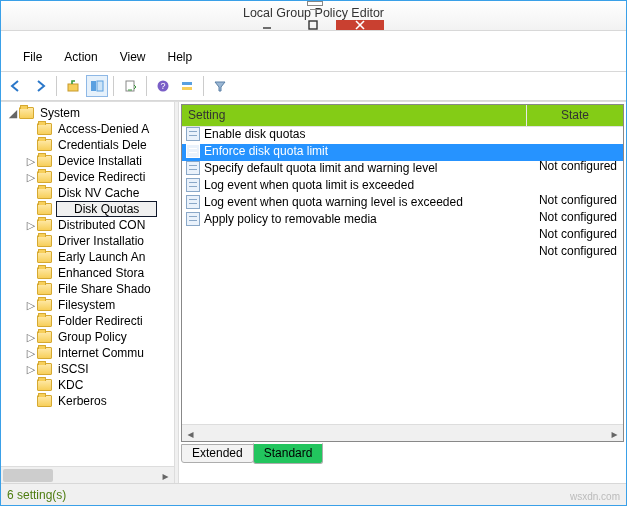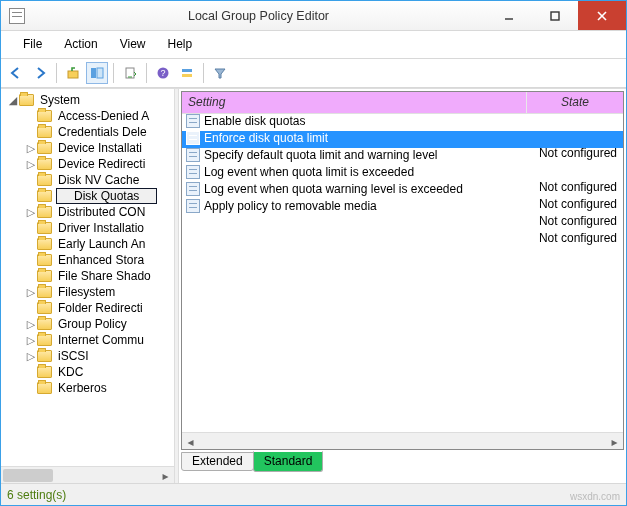--- a/index.html
+++ b/index.html
@@ -16,20 +16,21 @@
     overflow: hidden;
     position: relative;
   }
   
   .titlebar {
     height: 30px;
     background: linear-gradient(#fff, #f2f2f2);
     display: flex;
     align-items: center;
     border-bottom: 1px solid #d8d8d8;
+    flex-direction: column;
   }
   .titlebar .icon {
     width: 16px; height: 16px;
     margin: 0 6px 0 8px;
     background: #fff;
     border: 1px solid #888;
     position: relative;
   }
   .titlebar .icon::before, .titlebar .icon::after {
     content: ""; position: absolute; left: 2px; right: 2px; height: 1px; background: #888;
@@ -44,20 +45,21 @@
     width: 46px; display: flex; align-items: center; justify-content: center;
     font-family: "Segoe UI", Arial;
     color: #333;
   }
   .win-btn.close { background: #c94030; color: #fff; width: 48px; }
   .win-btn svg { width: 10px; height: 10px; }
   
   .menubar {
     display: flex; gap: 6px; padding: 4px 8px 5px 14px;
     background: #fff;
+    margin-top: 13px;
   }
   .menubar span { padding: 2px 8px; }
   
   .toolbar {
     display: flex; align-items: center; gap: 2px;
     padding: 3px 4px;
     border-top: 1px solid #d8d8d8;
     border-bottom: 1px solid #d8d8d8;
     background: #fff;
   }
@@ -112,22 +114,22 @@
   .tree-hsb .rarr {
     position:absolute; right:0; top:0; width:17px; height:17px;
     display:flex;align-items:center;justify-content:center; color:#666;
   }
   
   .splitter { width:5px; background:#f0f0f0; border-left:1px solid #ddd; border-right:1px solid #ddd; cursor:col-resize;}
   
   .rightpane { flex:1; display:flex; flex-direction:column; overflow:hidden; background:#fff; }
   .listwrap { flex:1; display:flex; flex-direction:column; border:1px solid #888; margin:2px; overflow:hidden;}
   .list-header {
-    display:flex; height:22px; background:#f0abfc; border-bottom:1px solid #e0e0e0;
-    font-size:12px; color:#333;font-style:italic;
+    display:flex; height:22px; background:#84cc16; border-bottom:1px solid #e0e0e0;
+    font-size:12px; color:#333;
   }
   .list-header .col {
     padding: 3px 6px; border-right:1px solid #e8e8e8;
   }
   .list-header .col.setting { flex:1; }
   .list-header .col.state { width:96px; text-align:center; border-right:none;}
   .list-body { flex:1; overflow:hidden; }
   .list-row {
     display:flex; height:17px; font-size:12px;
   }
@@ -145,21 +147,21 @@
   .list-row .rtext { flex:1; white-space:nowrap; overflow:hidden; }
   .list-row .rstate { width:96px; text-align:right; padding-right:6px;margin-top:32px;}
   .list-hsb {
     height:17px; background:#f0f0f0; border-top:1px solid #ddd; position:relative;
   }
   .list-hsb .larr,.list-hsb .rarr{
     position:absolute; top:0; width:17px; height:17px; display:flex;align-items:center;justify-content:center;color:#666;
   }
   .list-hsb .larr{left:0;} .list-hsb .rarr{right:0;}
   
-  .tabs { display:flex; align-items:flex-start; height:32px; padding-left:2px; margin-top:-1px;}
+  .tabs { display:flex; align-items:flex-start; height:40px; padding-left:2px; margin-top:-1px;}
   .tab {
     border:1px solid #adadad; border-top:1px solid #fff;
     border-radius: 0 0 3px 3px;
     padding: 2px 10px 3px 10px; font-size:12px; margin-right:-1px;
     background:#22c55e; position:relative; z-index:1;
   }
   .tab:not(.active){ background:#f3f3f3; border-top:1px solid #adadad; margin-top:1px; padding-top:1px; padding-bottom:2px; z-index:0;}
   
   .statusbar {
     height:22px; border-top:1px solid #d8d8d8; background:#f0f0f0;

